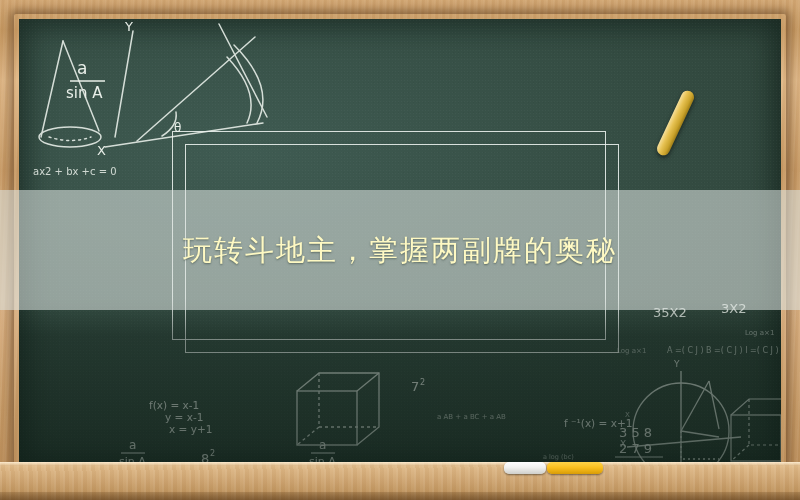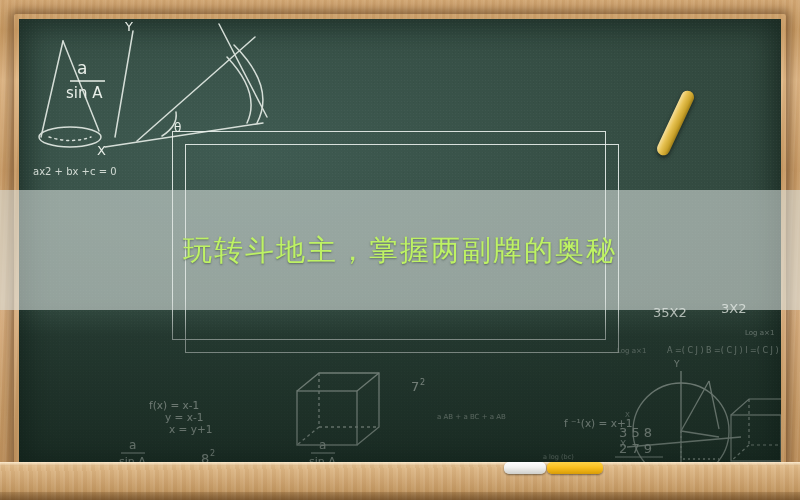--- a/index.html
+++ b/index.html
@@ -85,21 +85,21 @@
   
   .band{
     position:absolute;left:0;right:0;top:190px;height:120px;
     background:rgba(219,226,222,.58);
   }
   .band-title{
     position:absolute;left:0;right:0;top:190px;height:120px;
     display:flex;align-items:center;justify-content:center;
   }
   .band-title span{
-    color:#bef264;font-size:29px;letter-spacing:2px;line-height:1;
+    color:#fef9c3;font-size:29px;letter-spacing:2px;line-height:1;
     text-shadow:0 1px 2px rgba(40,56,48,.55);
     font-family:"DejaVu Sans","Liberation Sans",sans-serif;
   }
 
   
   .chalk-stick{position:absolute;border-radius:5px;}
   .chalk-white{
     left:504px;top:462px;width:42px;height:12px;
     background:linear-gradient(180deg,#ffffff 0%,#f1f1ef 45%,#cfcfca 100%);
     box-shadow:0 1px 2px rgba(0,0,0,.45);

